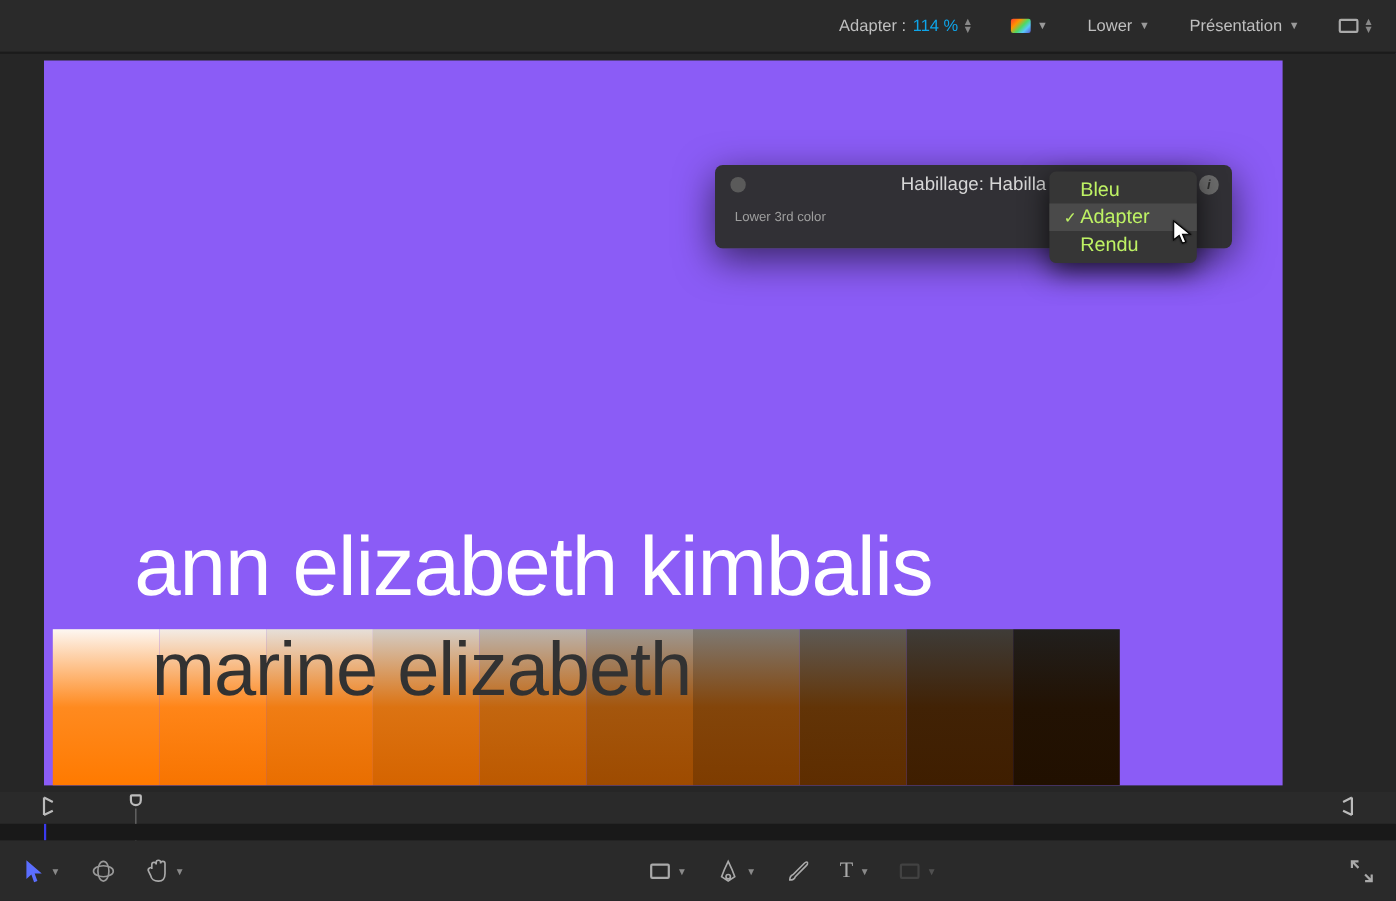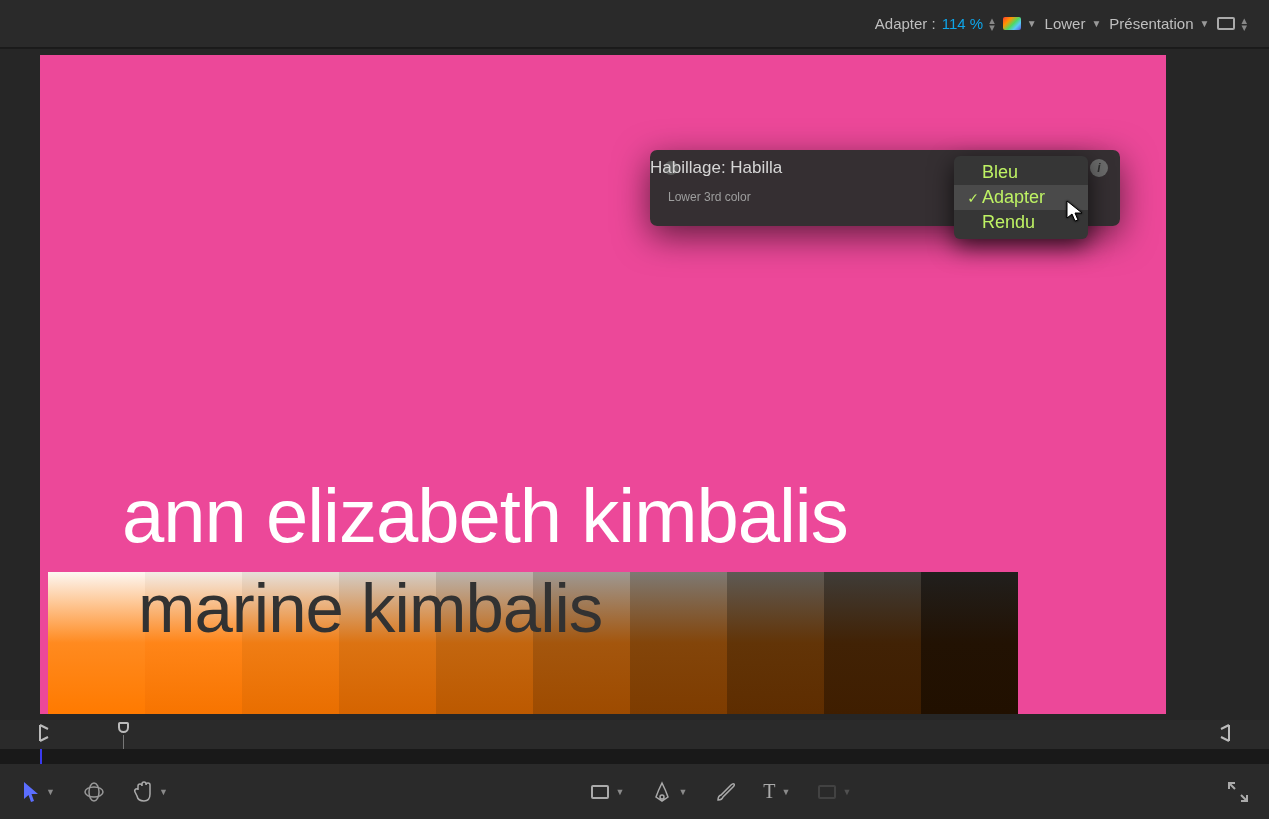--- a/index.html
+++ b/index.html
@@ -1,42 +1,42 @@
 <!DOCTYPE html>
 <html><head>
 <meta charset="utf-8">
 <style>
 * { margin: 0; padding: 0; box-sizing: border-box; font-family: -apple-system, "Helvetica Neue", Arial, sans-serif; }
 body { background:#1b1b1b; color:#ccc; width:1269px; height:819px; overflow:hidden; position:relative; }
 
 
-.topbar { position:absolute; top:0; left:0; right:0; height:48px; background:#2a2a2a; display:flex; justify-content:flex-end; align-items:center; padding-right:22px; gap:8px; font-size:15px; color:#bfbfbf; border-bottom:1px solid #1a1a1a;}
+.topbar { position:absolute; top:0; left:0; right:0; height:48px; background:#2a2a2a; display:flex; justify-content:flex-end; align-items:center; padding-right:22px; gap:36px; font-size:15px; color:#bfbfbf; border-bottom:1px solid #1a1a1a;}
 .topbar .group { display:flex; align-items:center; gap:6px; cursor:pointer; }
 .adapter-val { color:#0ea5e9; }
 .updown { font-size:11px; color:#888; display:flex; flex-direction:column; line-height:7px; }
 .color-chip { width:18px; height:13px; background:linear-gradient(135deg,#ff3b30,#ff9500 30%,#4cd964 55%,#5ac8fa 75%,#5856d6); border-radius:2px; }
 .chev-down { font-size:10px; color:#999; }
 .clapper { width:18px; height:13px; border:2px solid #aaa; border-radius:2px; position:relative; }
 
 
 .canvas-wrap { position:absolute; top:49px; left:0; right:0; bottom:99px; background:#262626; }
-.canvas { position:absolute; top:6px; left:40px; width:1126px; height:659px; background:#ec4899; overflow:hidden; }
+.canvas { position:absolute; top:6px; left:40px; width:1126px; height:659px; background:#8b5cf6; overflow:hidden; }
 
 
 .lower-third { position:absolute; left:8px; bottom:0; width:970px; height:142px; }
 .lower-bg { position:absolute; left:0; bottom:0; width:100%; height:100%; display:flex; }
 .lower-seg { flex:1; }
 .title-name { position:absolute; left:82px; bottom:155px; font-size:76px; font-weight:300; color:#fff; letter-spacing:-1px; }
 .title-role { position:absolute; left:90px; bottom:66px; font-size:69px; font-weight:300; color:#323232; letter-spacing:-1px; }
 
 
 .hud { position:absolute; top:150px; left:650px; width:470px; background:rgba(46,46,46,0.97); border-radius:7px; box-shadow:0 10px 35px rgba(0,0,0,0.6); padding:0 0 18px 0; }
 .hud-header { display:flex; align-items:center; height:36px; padding:0 14px; font-size:17px; color:#d6d6d6; position:relative;}
 .hud-dot { width:14px; height:14px; border-radius:50%; background:#5a5a5a; margin-right:10px; }
-.hud-title { position:absolute; left:0; right:0; pointer-events:none; }
+.hud-title { position:absolute; left:0; right:0; text-align:center; pointer-events:none; }
 .hud-info { position:absolute; right:12px; width:18px; height:18px; border-radius:50%; background:#6b6b6b; color:#2e2e2e; font-size:12px; font-weight:bold; display:flex; align-items:center; justify-content:center; font-style:italic; }
 .hud-row { display:flex; align-items:center; padding:4px 18px; font-size:12px; color:#9e9e9e; }
 .hud-label { width:150px; }
 .slider { flex:1; height:16px; position:relative; }
 .slider-track { position:absolute; top:7px; left:0; right:0; height:2px; background:#555; }
 .slider-fill { position:absolute; top:7px; left:0; height:2px; background:#6560ff; }
 .slider-thumb { position:absolute; top:1px; width:14px; height:14px; border-radius:50%; background:#8a8a8a; }
 
 
 .dropdown { position:absolute; top:156px; left:954px; width:134px; background:#363636; border-radius:6px; box-shadow:0 8px 25px rgba(0,0,0,0.7); padding:4px 0; z-index:10; }
@@ -105,21 +105,21 @@
         <div class="lower-seg" style="background:linear-gradient(to bottom,#f3ece6,#ff8518,#f77400);"></div>
         <div class="lower-seg" style="background:linear-gradient(to bottom,#e6dfd9,#f07d14,#e96e00);"></div>
         <div class="lower-seg" style="background:linear-gradient(to bottom,#d3ccc5,#dc7312,#d56400);"></div>
         <div class="lower-seg" style="background:linear-gradient(to bottom,#bab3ad,#c3660f,#bc5900);"></div>
         <div class="lower-seg" style="background:linear-gradient(to bottom,#9e9892,#a4560d,#9e4b00);"></div>
         <div class="lower-seg" style="background:linear-gradient(to bottom,#7e7973,#83450a,#7e3c00);"></div>
         <div class="lower-seg" style="background:linear-gradient(to bottom,#5e5a55,#623407,#5e2d00);"></div>
         <div class="lower-seg" style="background:linear-gradient(to bottom,#3f3c38,#412205,#3f1e00);"></div>
         <div class="lower-seg" style="background:linear-gradient(to bottom,#211f1d,#221203,#211000);"></div>
       </div>
-      <div class="title-role">marine kimbalis</div>
+      <div class="title-role">marine elizabeth</div>
     </div>
   </div>
 </div>
 
 <div class="hud">
   <div class="hud-header">
     <div class="hud-dot"></div>
     <div class="hud-title">Habillage: Habilla</div>
     <div class="hud-info">i</div>
   </div>

